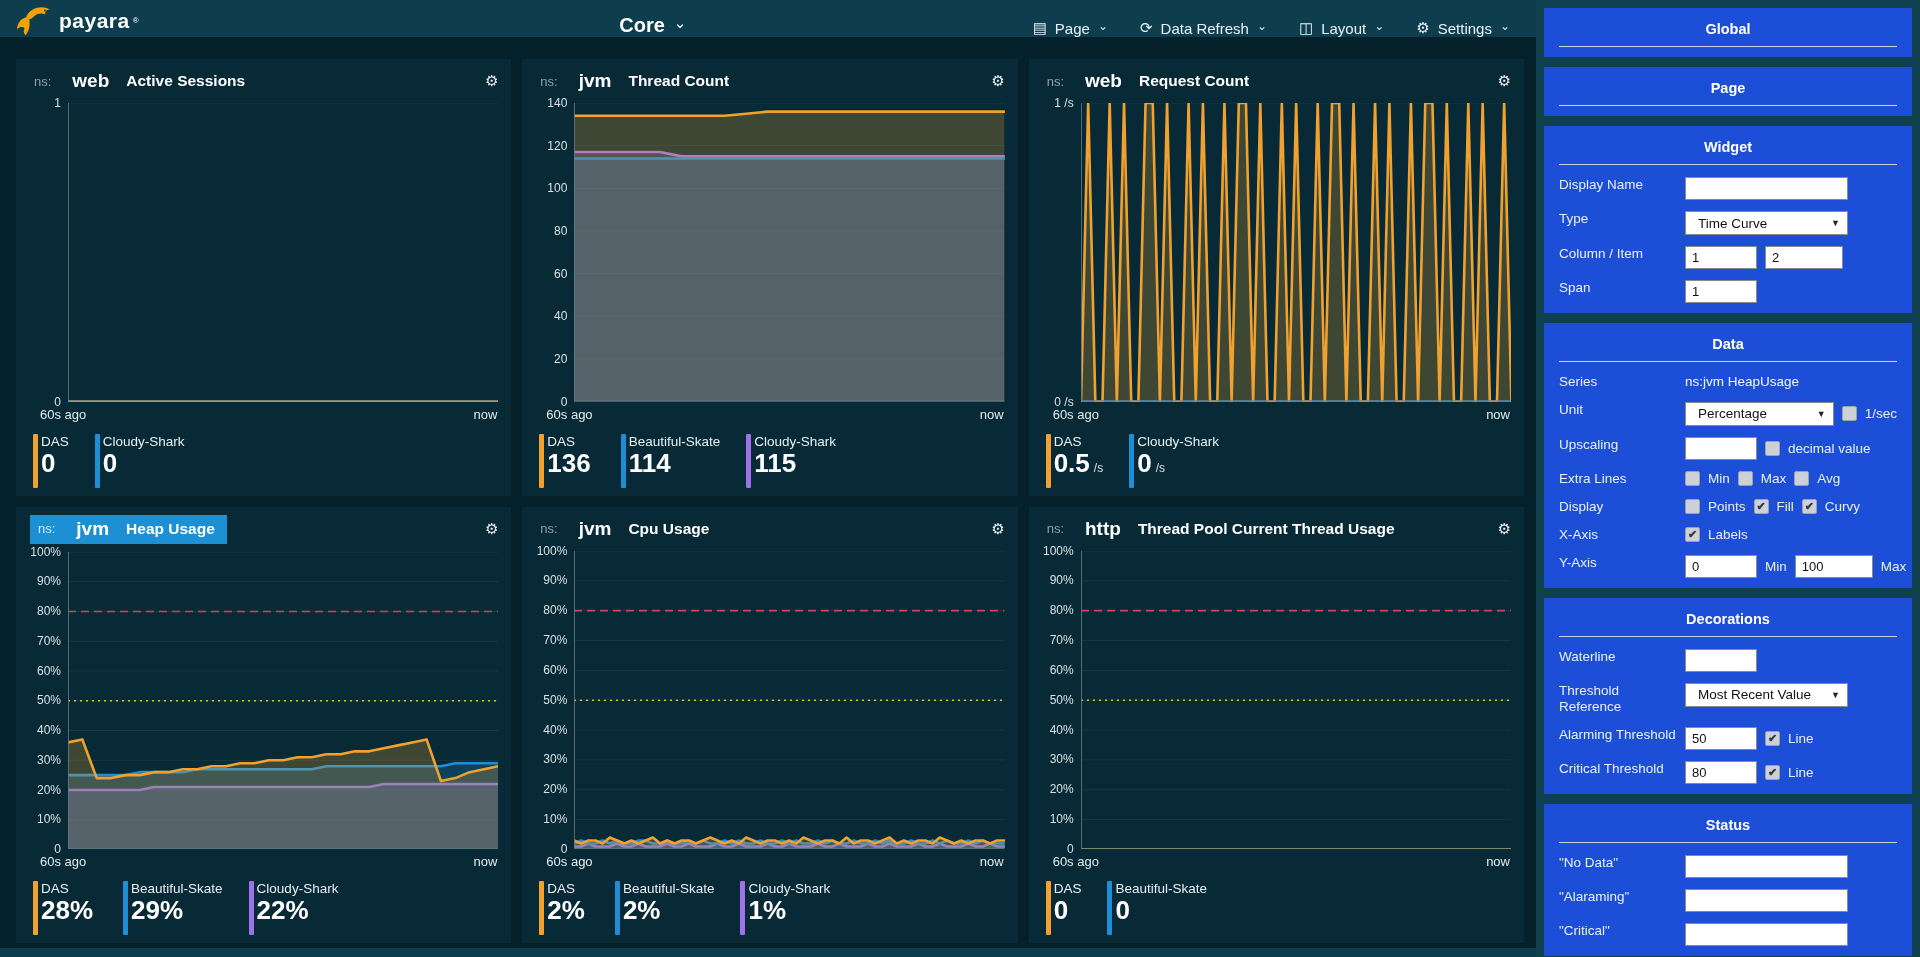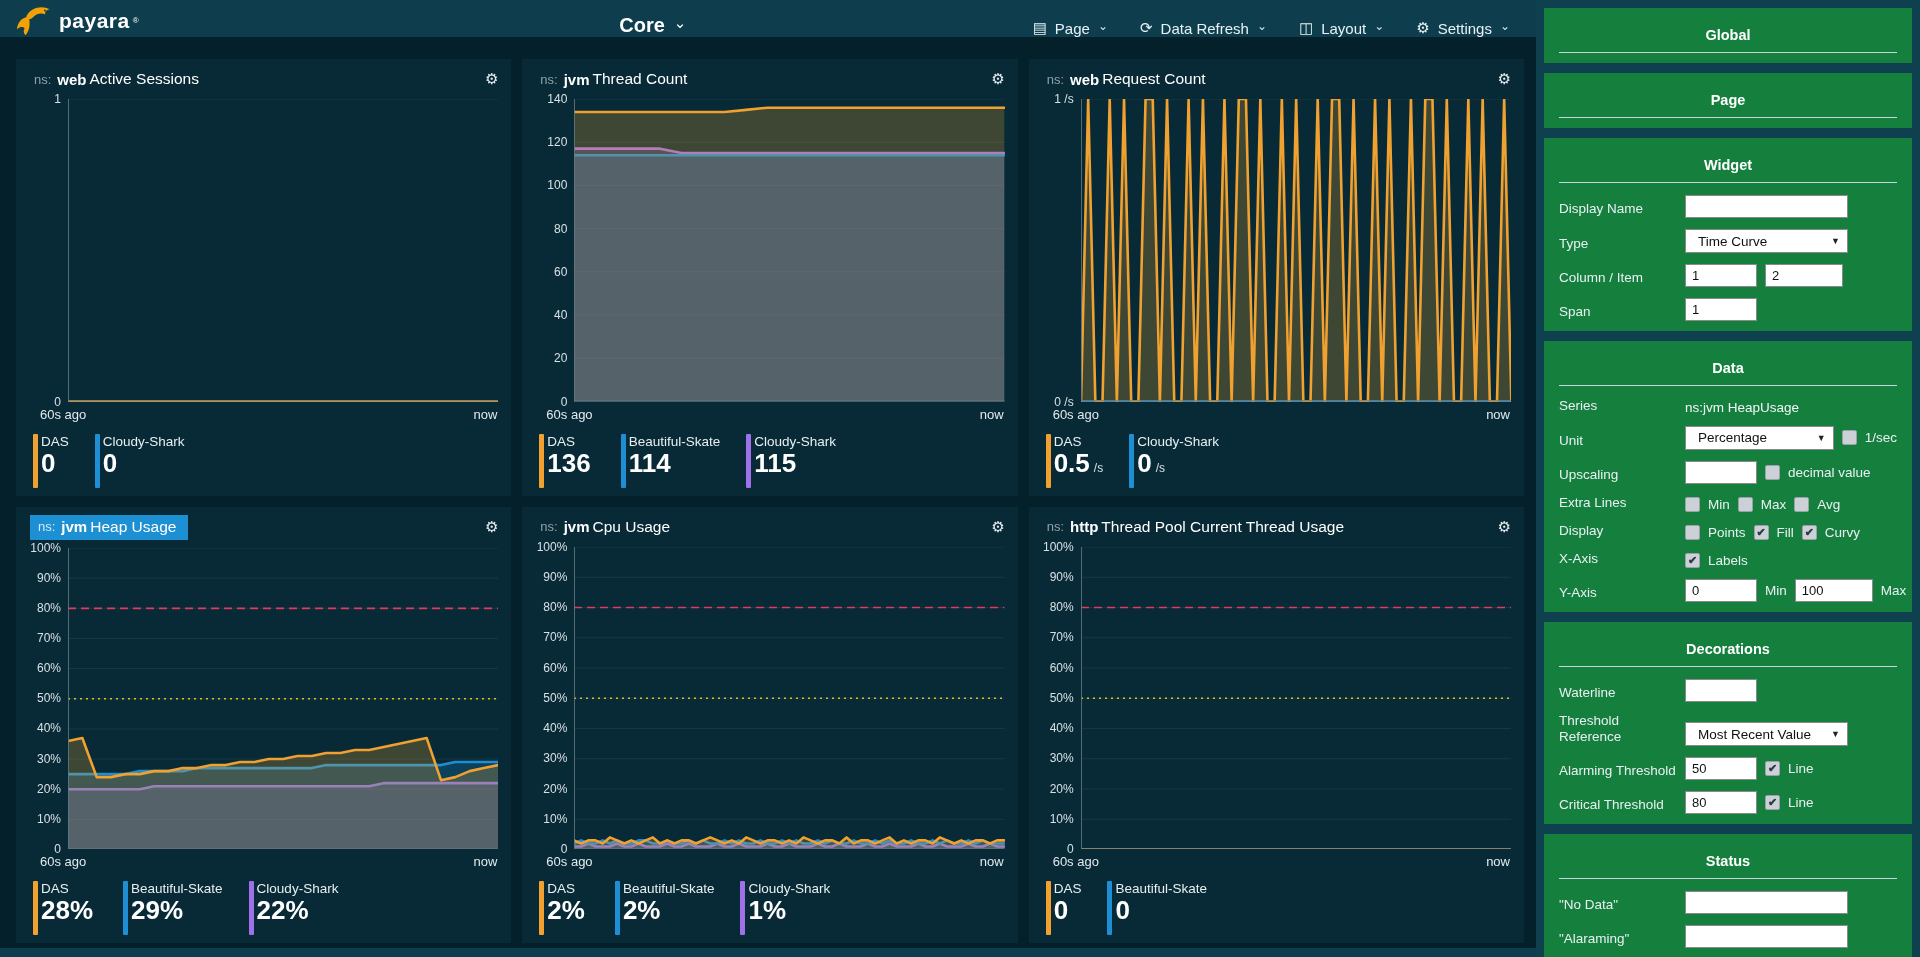--- a/index.html
+++ b/index.html
@@ -20,41 +20,41 @@
   .menu .chev{font-size:12px;opacity:.9;margin-top:-5px}
   
   .charts{flex:1;display:grid;grid-template-columns:repeat(3,1fr);grid-template-rows:1fr 1fr;gap:11px;padding:22px 12px 5px 16px;min-height:0}
   .footerbar{height:9px;background:#0E3E4E;flex:none}
   .widget{background:#072A36;display:flex;flex-direction:column;min-height:0;overflow:hidden}
   .w-head{display:flex;align-items:center;justify-content:space-between;padding:8px 13px 2px 14px;flex:none}
   .w-title-wrap{display:inline-flex;align-items:center;cursor:pointer;padding:3px 6px 3px 4px}
   .widget.selected .w-title-wrap{background:#1D8FD3;padding:3px 12px 4px 8px}
   .ns-label{color:#8FA1A8;font-size:13px}
   .widget.selected .ns-label{color:#D6E9F5}
-  .ns-value{color:#fff;font-weight:bold;font-size:15px;margin-left:6px}
-  .w-title{color:#fff;font-weight:normal;font-size:15.5px;margin-left:3px;white-space:nowrap}
+  .ns-value{color:#fff;font-weight:bold;font-size:19px;margin-left:21px}
+  .w-title{color:#fff;font-weight:bold;font-size:15.5px;margin-left:17px;white-space:nowrap}
   .gear{color:#E6EDF0;font-size:15px;cursor:pointer}
   .w-chart{flex:1;display:flex;padding:6px 13px 0 6px;min-height:0}
   .yticks{width:46px;position:relative;flex:none}
   .ytick{position:absolute;right:7px;transform:translateY(-50%);font-size:12px;color:#D7E0E4;white-space:nowrap}
   .plot{flex:1;position:relative;min-width:0}
   .plot svg{position:absolute;inset:0;width:100%;height:100%;display:block}
   .w-xlabels{display:flex;justify-content:space-between;padding:5px 14px 0 24px;font-size:13px;color:#E2EAED;flex:none}
   .w-legend{display:flex;gap:26px;padding:12px 14px 8px 17px;flex:none;height:74px}
   .legend-item{display:flex;gap:3px}
   .legend-bar{width:5px;border-radius:1px;flex:none}
   .legend-label{font-size:13.5px;color:#E8EFF2;display:block;margin-bottom:1px;white-space:nowrap}
   .legend-value{font-size:26px;font-weight:bold;color:#fff;line-height:1.02}
   .legend-unit{font-size:12px;color:#D8E0E4;margin-left:4px}
   
   .sidebar{width:384px;flex:none;background:#0E4050;padding:8px;display:flex;flex-direction:column;gap:10px;overflow:hidden}
-  .section{background:#15803d;padding:12px 15px 6px 15px}
+  .section{background:#1d4ed8;padding:6px 15px 6px 15px}
   .sec-title{color:#fff;font-weight:bold;font-size:14.5px;text-align:center;padding:7px 0 9px;border-bottom:1px solid #C9D4D9;margin-bottom:12px}
   .section.head-only .sec-title{margin-bottom:4px}
-  .row{display:flex;align-items:flex-end;margin-bottom:11px;color:#E9F0F3;font-size:13.5px}
+  .row{display:flex;align-items:flex-start;margin-bottom:11px;color:#E9F0F3;font-size:13.5px}
   .row .lbl{width:126px;flex:none;line-height:1.25;padding-right:6px}
   .ctrl{display:flex;align-items:center;gap:8px;flex:1;min-width:0}
   input.txt{height:23px;border:1px solid #8a8a8a;background:#fff;color:#111;font-size:13px;padding:0 6px;font-family:"Liberation Sans",sans-serif}
   .w160{width:163px}.w70{width:72px}.w78{width:78px}
   .selectbox{width:163px;height:24px;background:#fff;color:#111;display:flex;align-items:center;justify-content:space-between;padding:0 7px 0 12px;font-size:13.5px;border:1px solid #8a8a8a;cursor:pointer}
   .selectbox .arrow{font-size:9px;color:#222}
   .cb{width:15px;height:15px;background:#CBD1D6;border:1px solid #9aa2a8;border-radius:2px;display:inline-flex;align-items:center;justify-content:center;flex:none;cursor:pointer}
   .cb.checked::after{content:"\2714";font-size:11px;color:#2E3B42;font-weight:bold;line-height:1}
   .cb-label{font-size:13.5px;color:#E9F0F3;white-space:nowrap}
   .series-static{font-size:13.5px;color:#F2F7F9}

